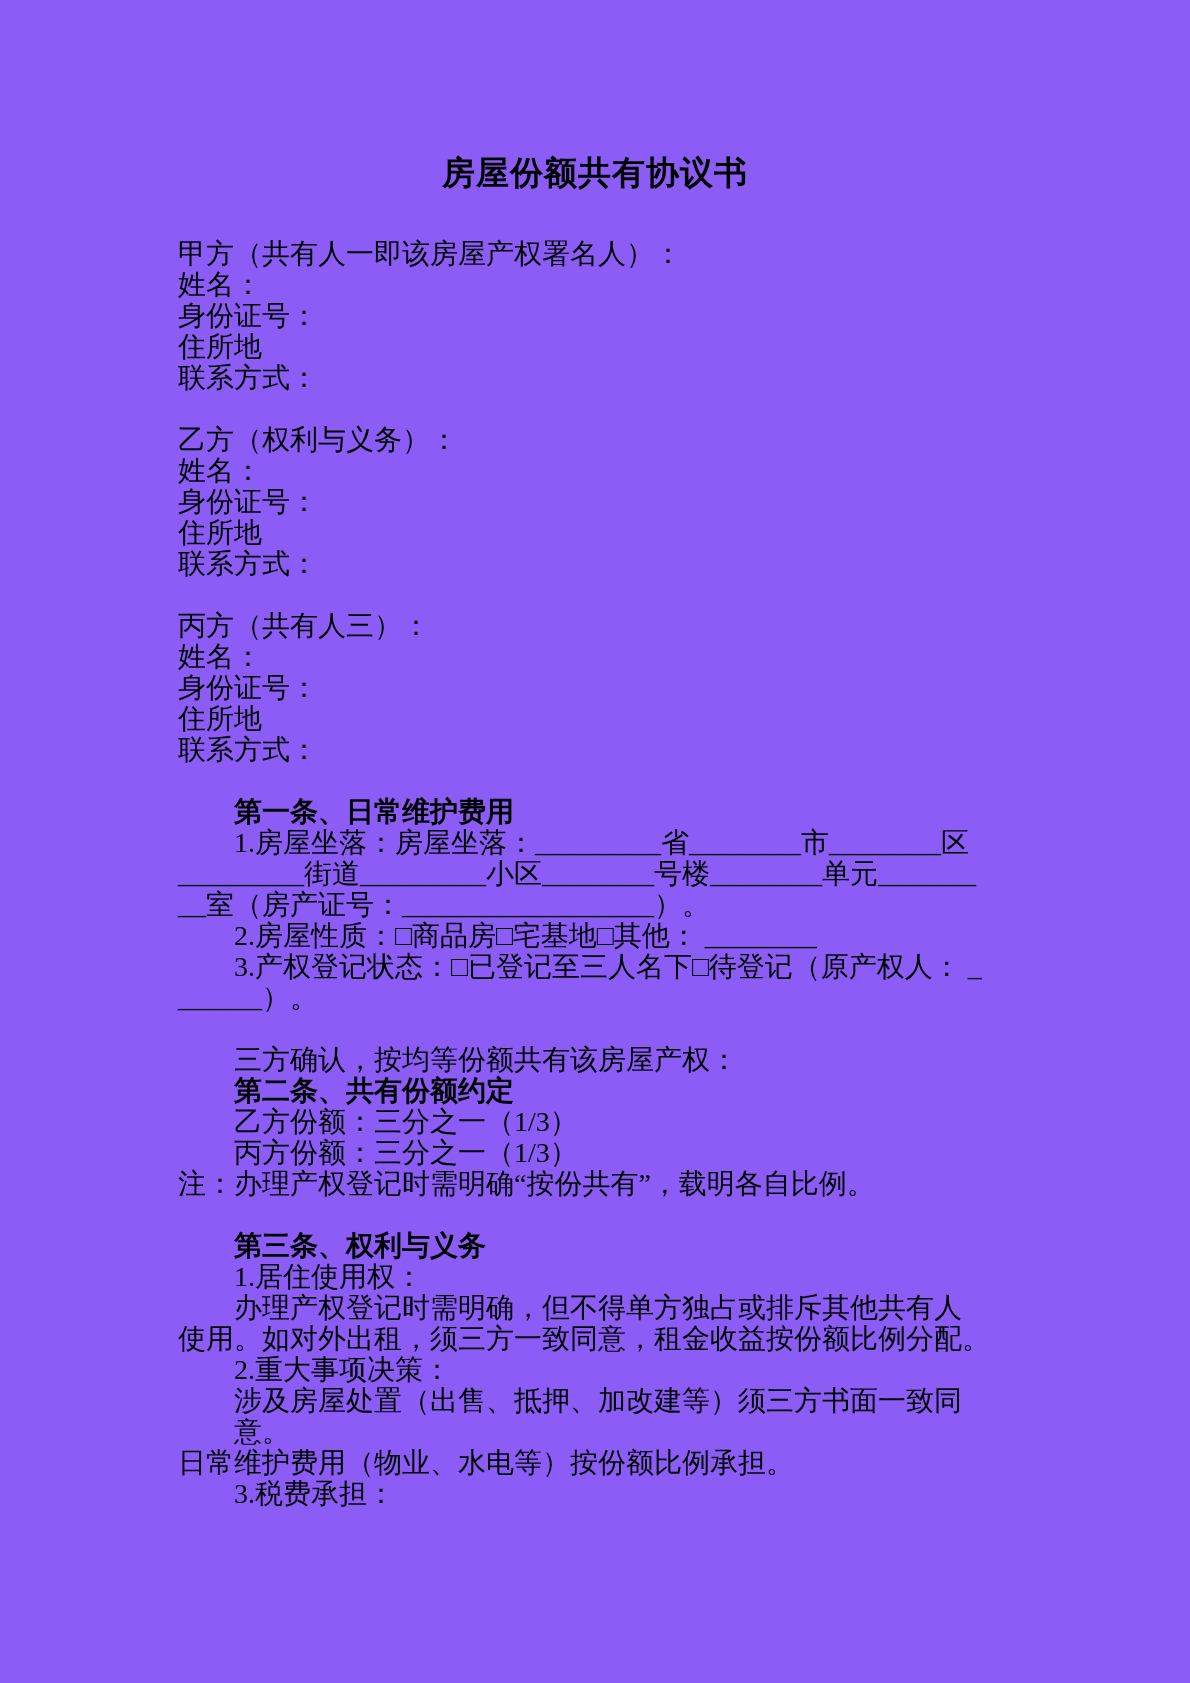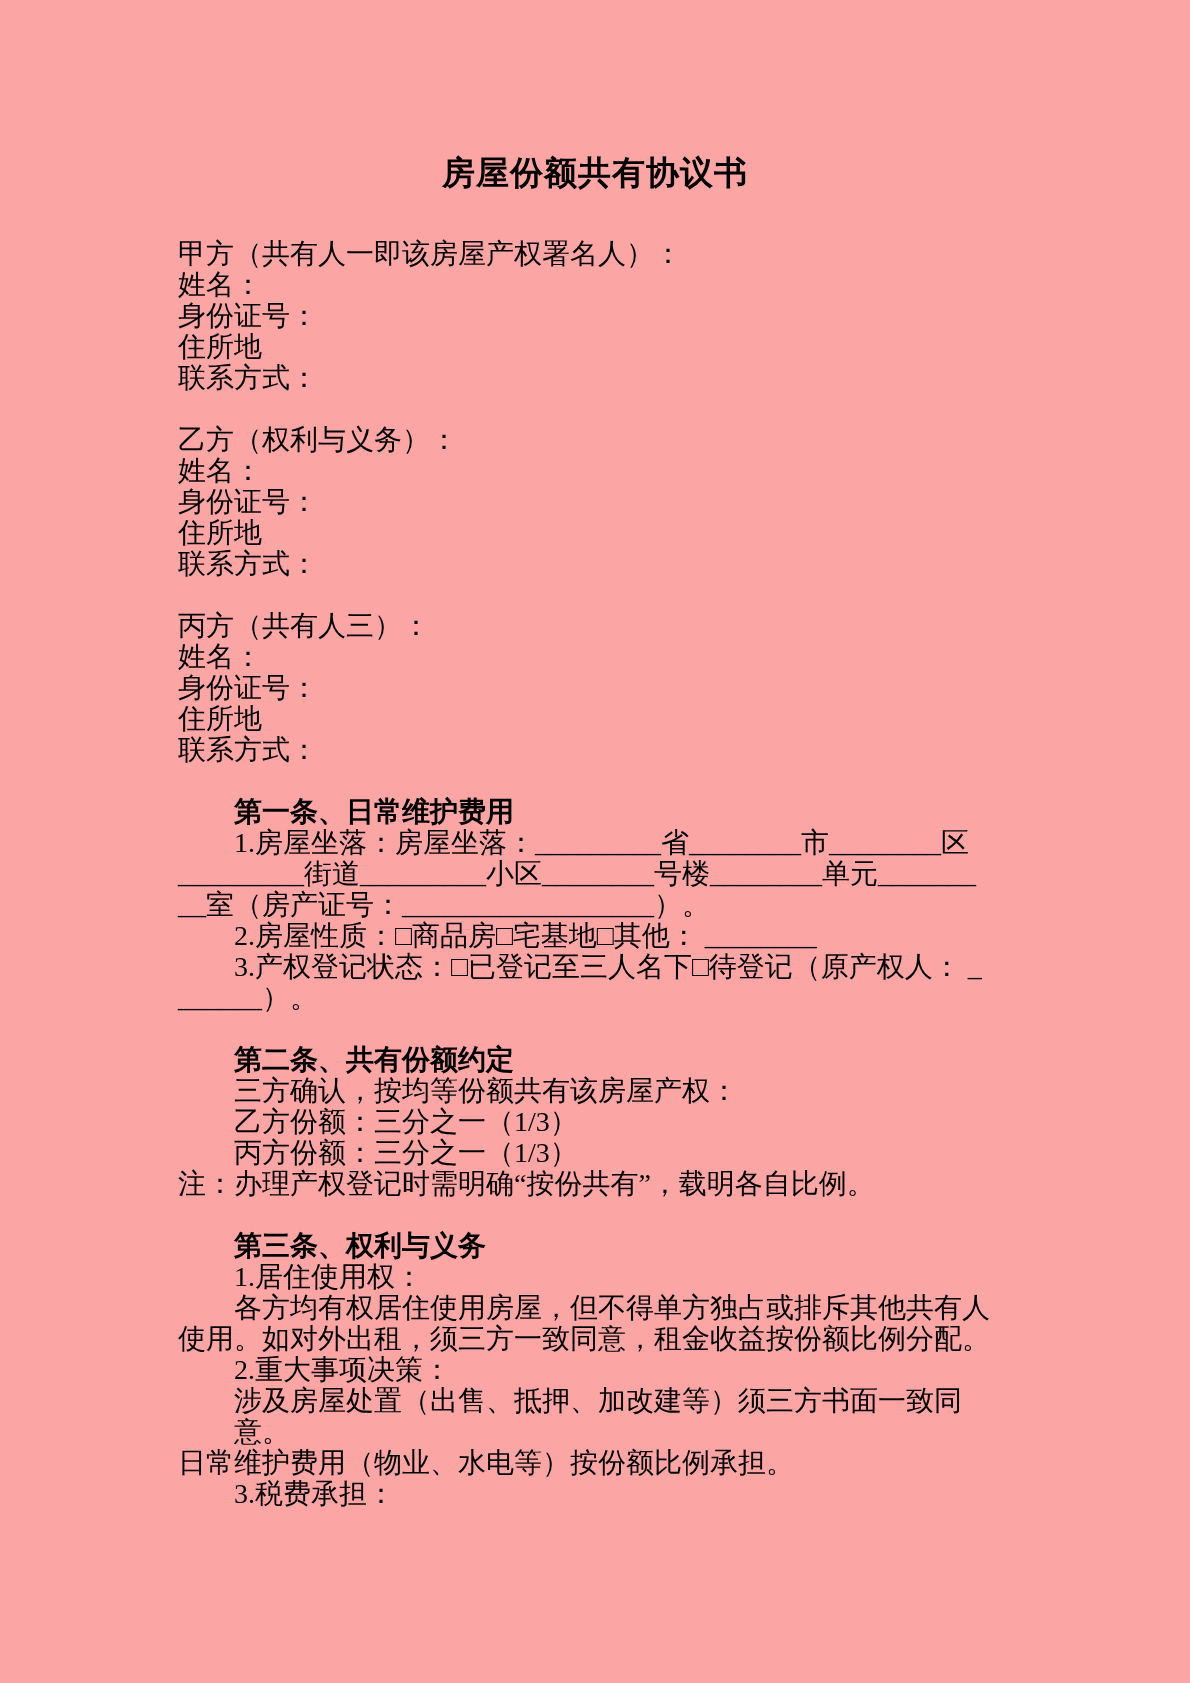--- a/index.html
+++ b/index.html
@@ -1,21 +1,21 @@
 <!DOCTYPE html>
 <html lang="zh"><head>
 <meta charset="utf-8">
 <style>
   html, body { margin: 0; padding: 0; background: #ffffff; }
   .page {
     position: relative;
     width: 1190px;
     min-height: 1683px;
     box-sizing: border-box;
-    background: #fca5a5;
+    background: #8b5cf6;
     color: #000000;
     padding: 150px 178px 60px 178px;
     font-family: "Liberation Serif", "DejaVu Serif", serif;
     font-size: 28px;
     line-height: 31px;
   }
   .line {
     white-space: pre-wrap;
     min-height: 31px;
     word-break: break-all;
@@ -58,28 +58,28 @@
       <div class="line plain">联系方式：</div>
       <div class="line blank"></div>
       <div class="line heading">第一条、日常维护费用</div>
       <div class="line indent">1.房屋坐落：房屋坐落：_________省________市________区</div>
       <div class="line plain">_________街道_________小区________号楼________单元_______</div>
       <div class="line plain">__室（房产证号：__________________）。</div>
       <div class="line indent">2.房屋性质：□商品房□宅基地□其他： ________</div>
       <div class="line indent">3.产权登记状态：□已登记至三人名下□待登记（原产权人： _</div>
       <div class="line plain">______）。</div>
       <div class="line blank"></div>
+      <div class="line indent">三方确认，按均等份额共有该房屋产权：</div>
       <div class="line heading">第二条、共有份额约定</div>
-      <div class="line indent">三方确认，按均等份额共有该房屋产权：</div>
       <div class="line indent">乙方份额：三分之一（1/3）</div>
       <div class="line indent">丙方份额：三分之一（1/3）</div>
       <div class="line plain">注：办理产权登记时需明确“按份共有”，载明各自比例。</div>
       <div class="line blank"></div>
       <div class="line heading">第三条、权利与义务</div>
       <div class="line indent">1.居住使用权：</div>
-      <div class="line indent">各方均有权居住使用房屋，但不得单方独占或排斥其他共有人</div>
+      <div class="line indent">办理产权登记时需明确，但不得单方独占或排斥其他共有人</div>
       <div class="line plain">使用。如对外出租，须三方一致同意，租金收益按份额比例分配。</div>
       <div class="line indent">2.重大事项决策：</div>
       <div class="line indent">涉及房屋处置（出售、抵押、加改建等）须三方书面一致同意。</div>
       <div class="line plain">日常维护费用（物业、水电等）按份额比例承担。</div>
       <div class="line indent">3.税费承担：</div>
     </div>
 </div>
 
 </body></html>

